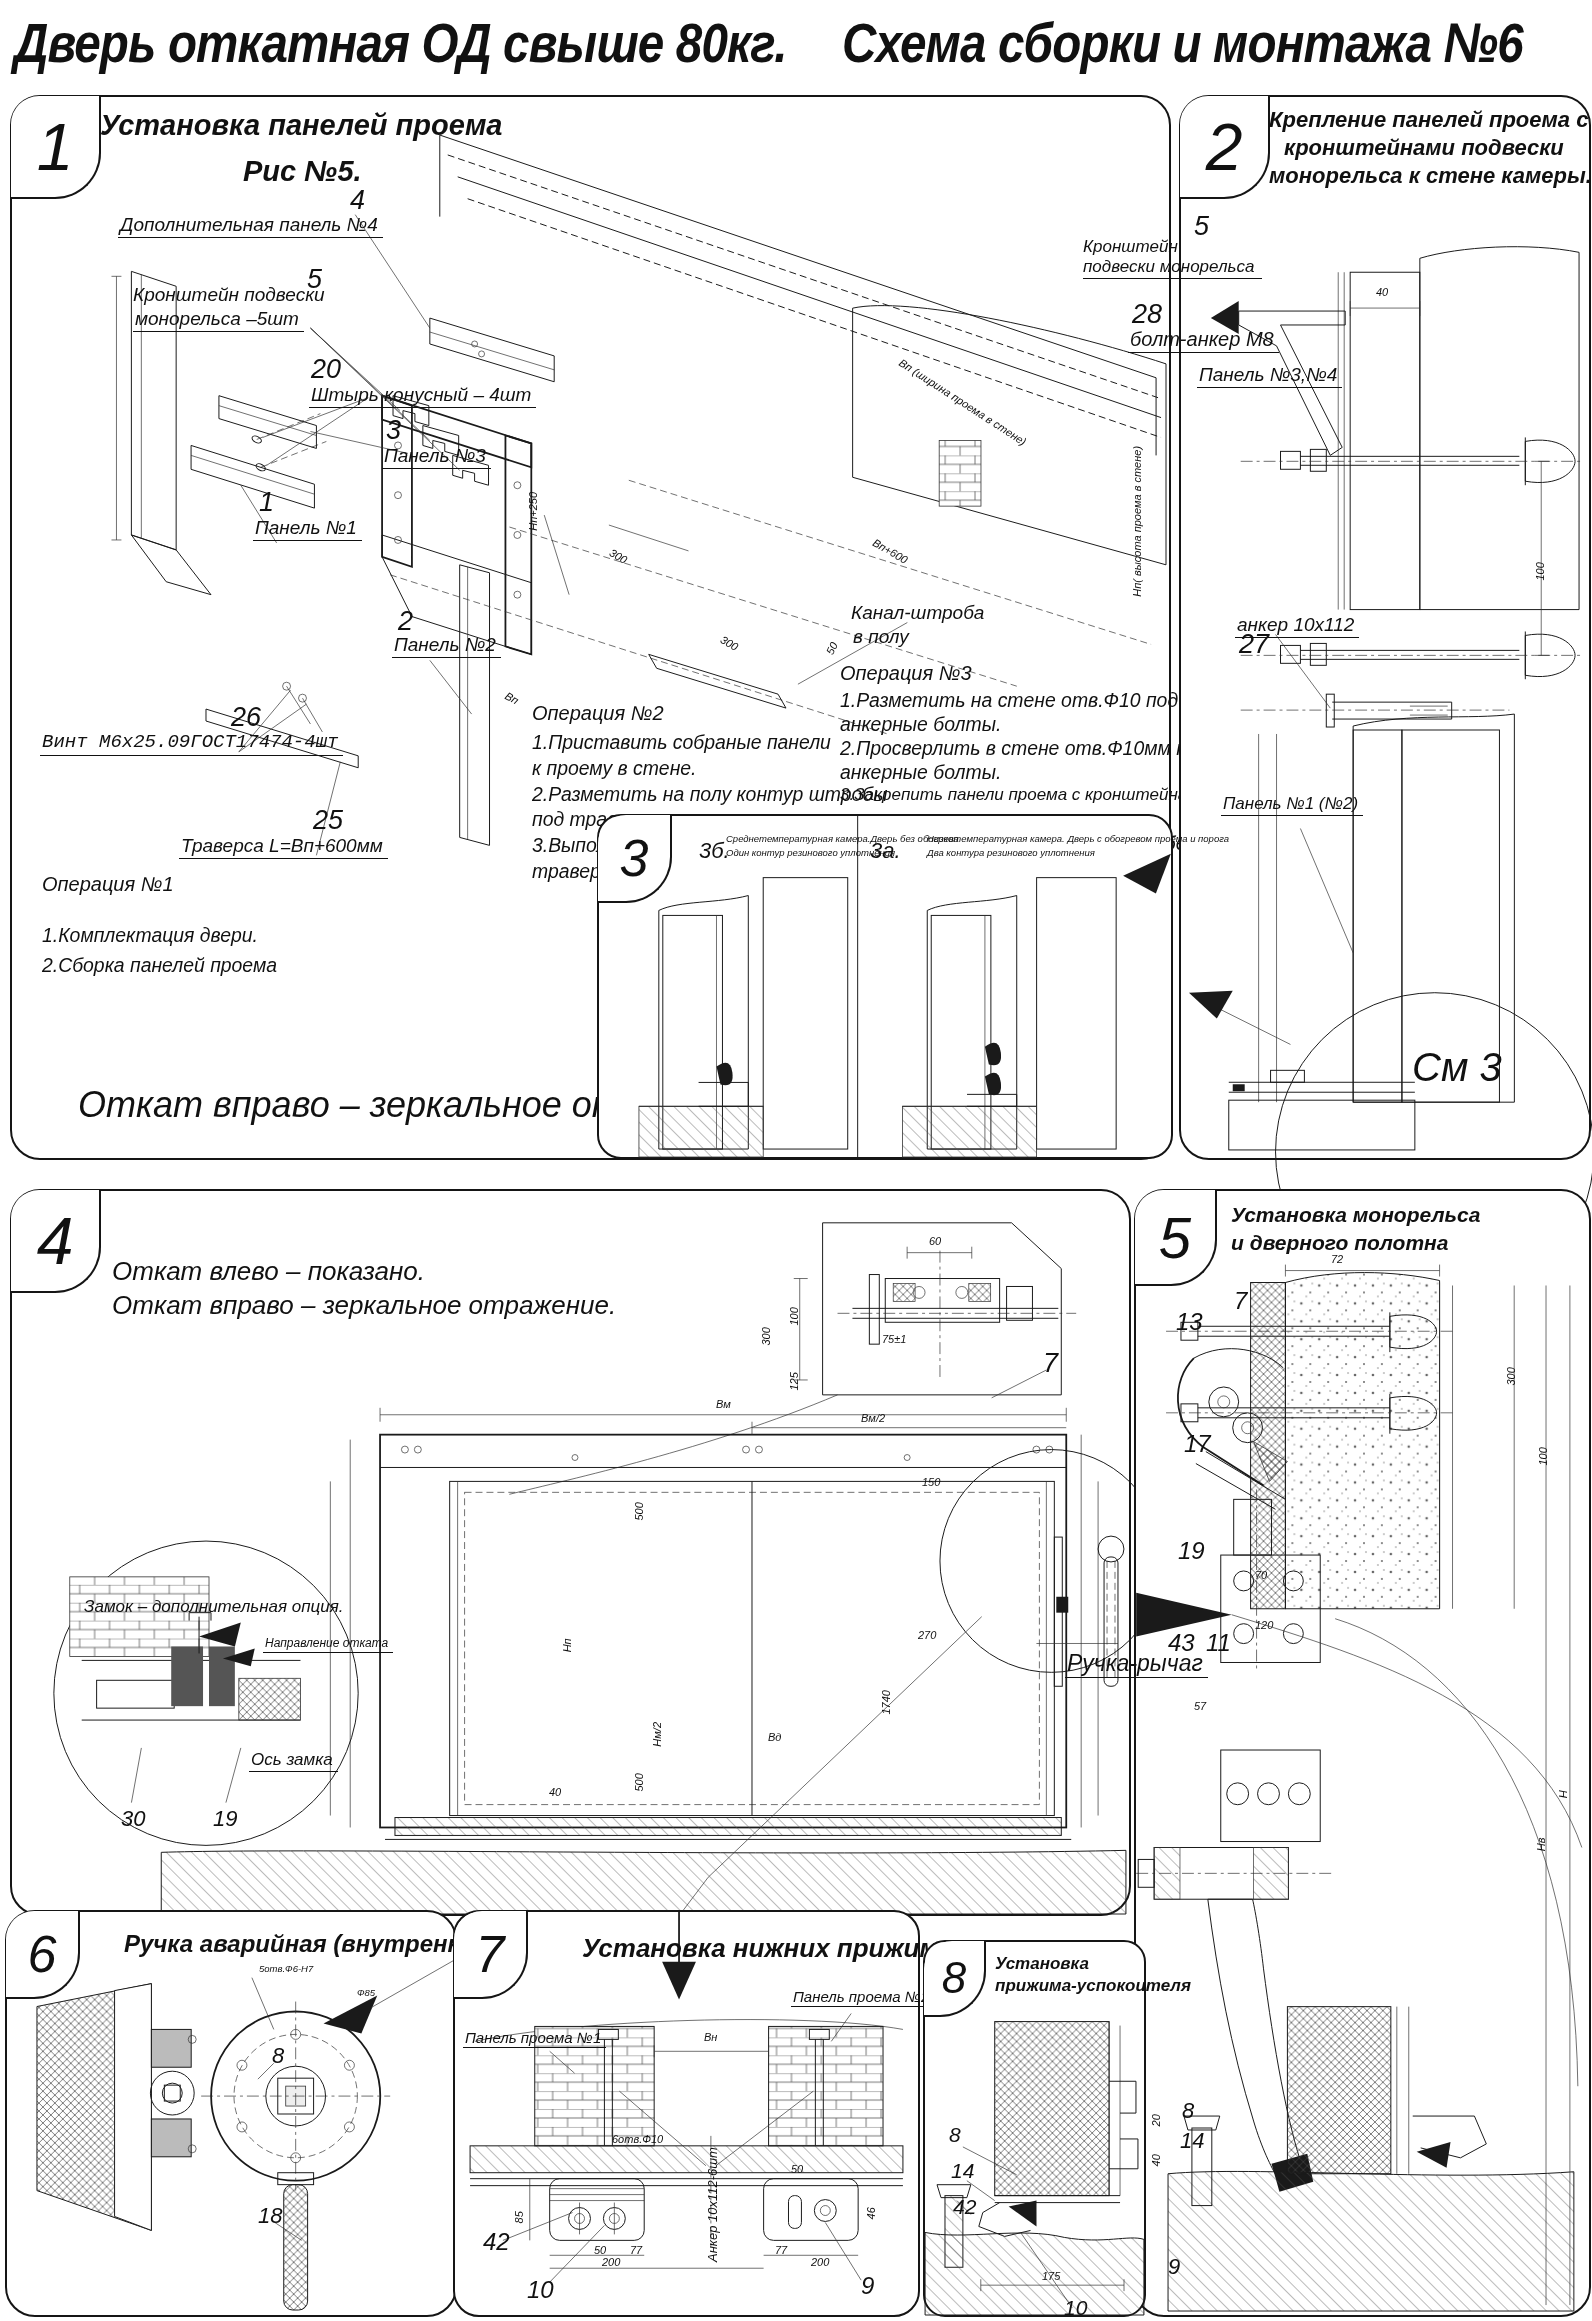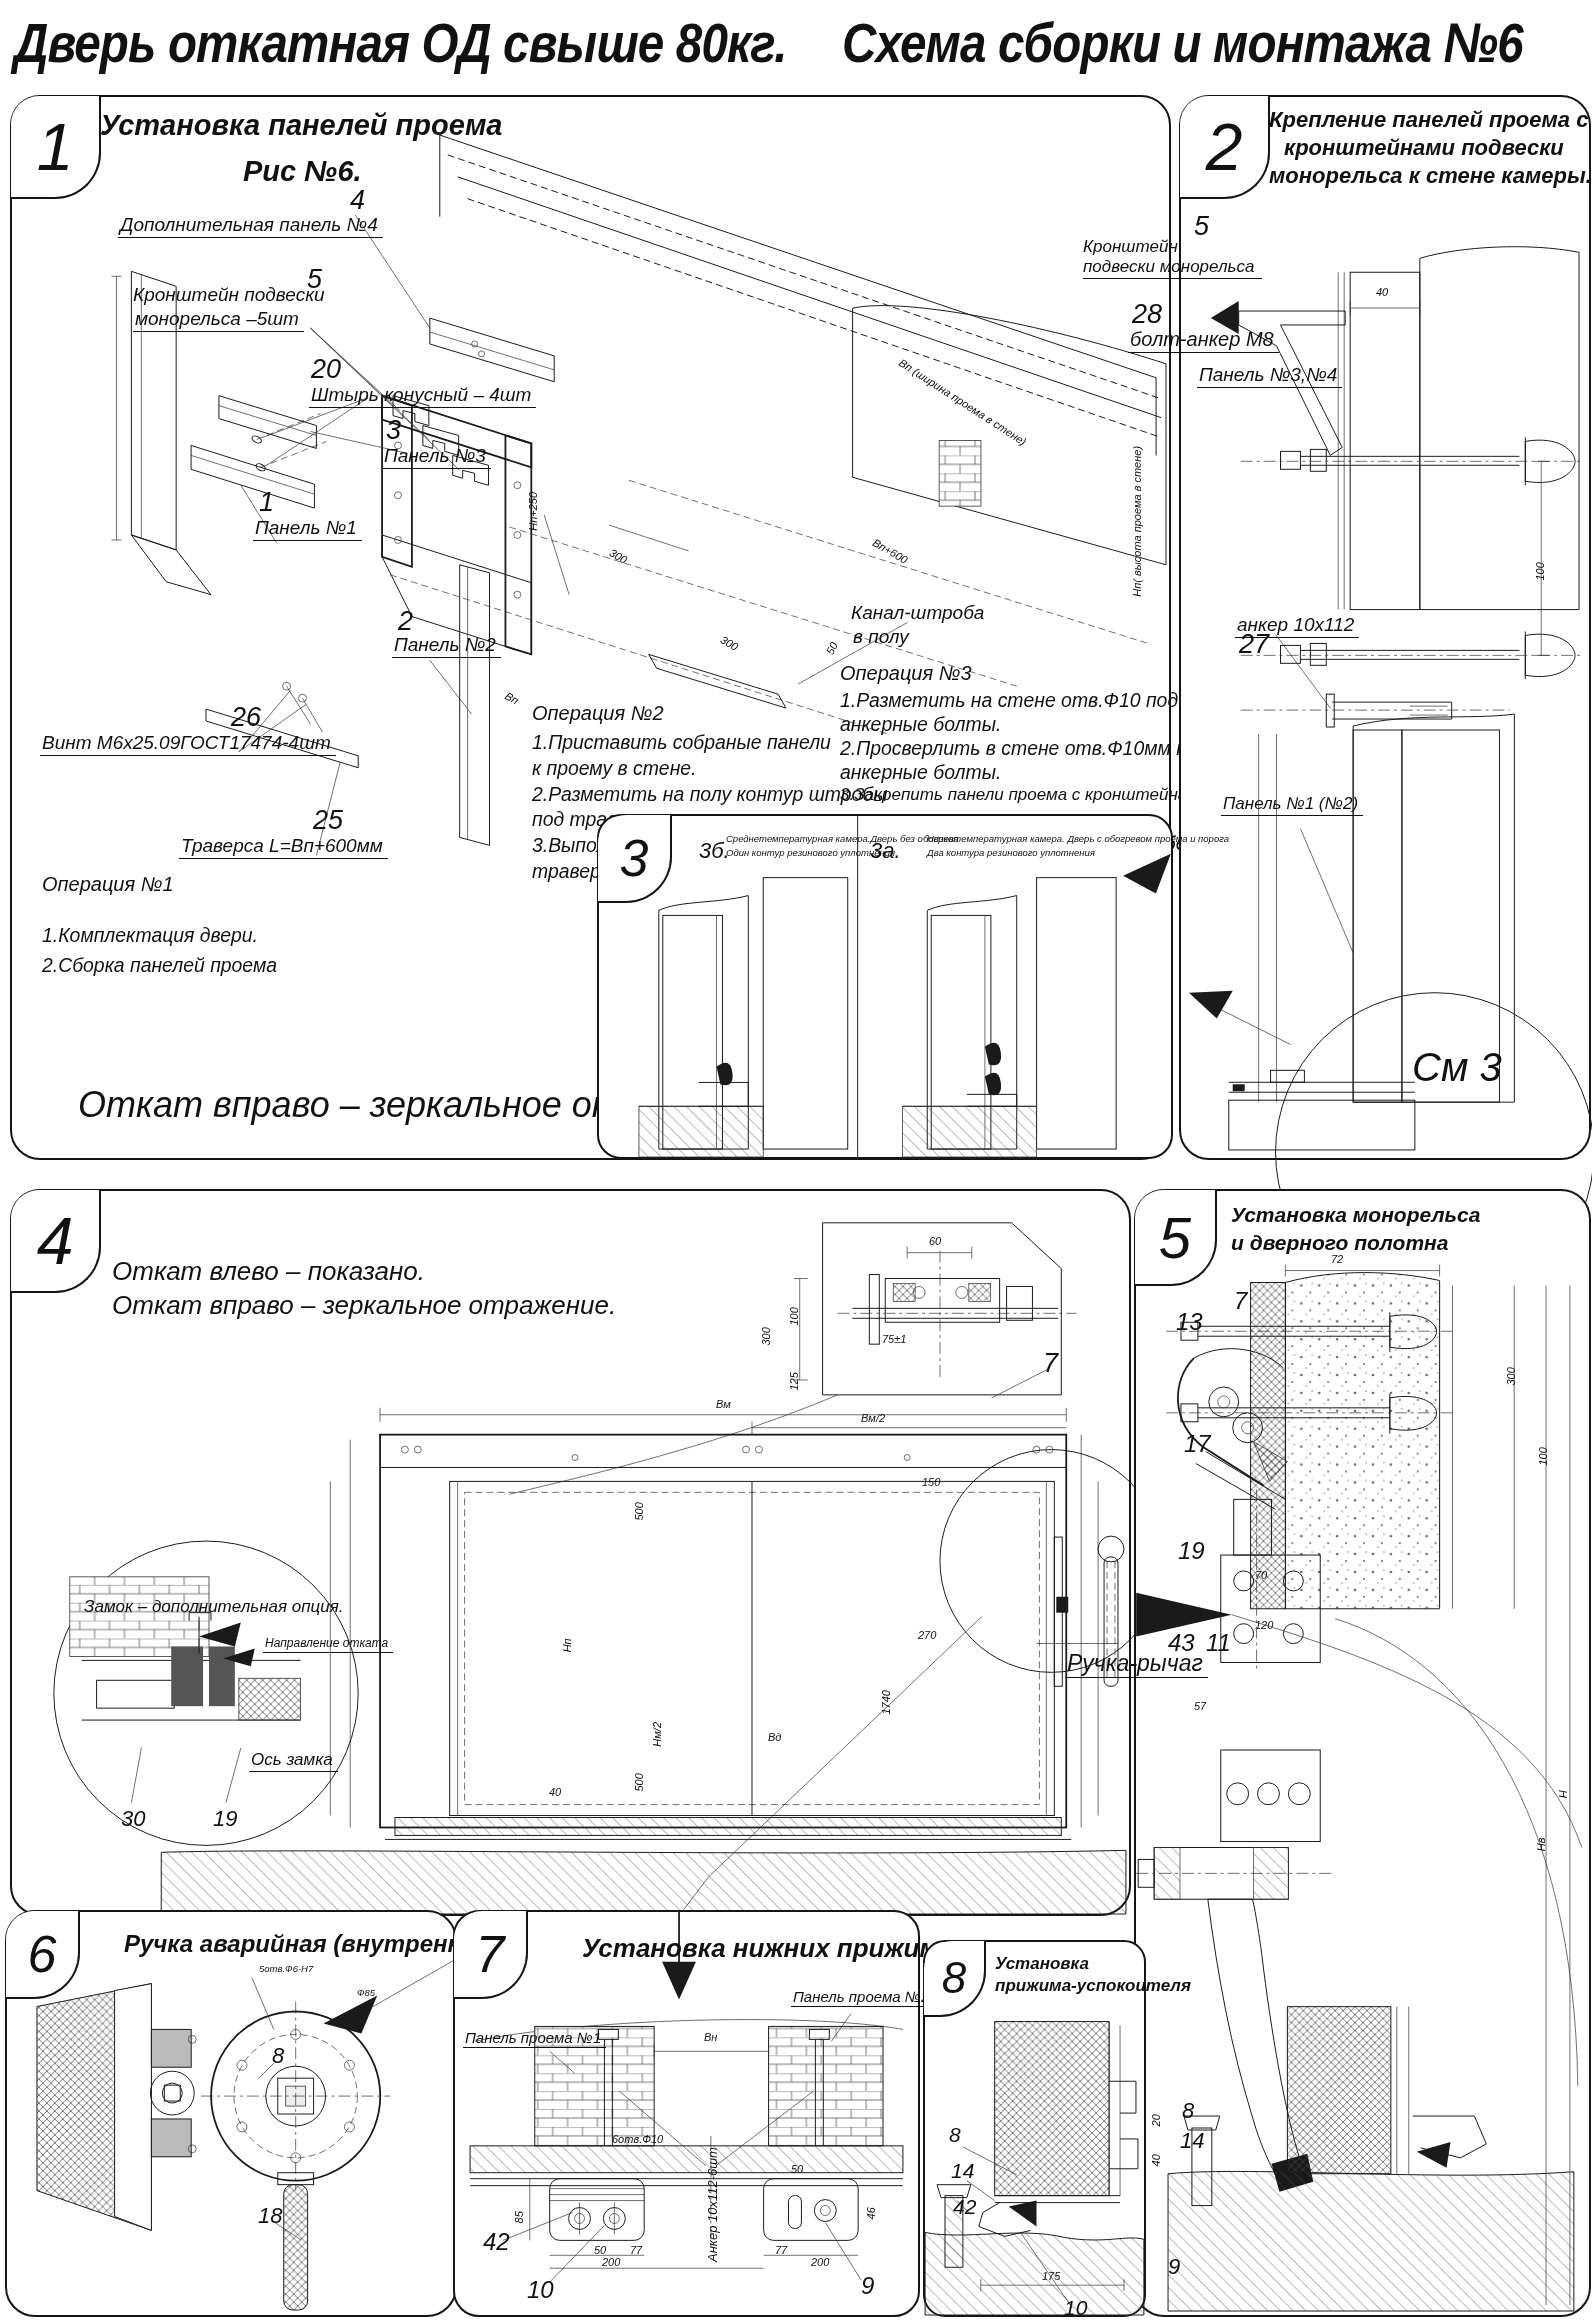--- a/index.html
+++ b/index.html
@@ -133,36 +133,36 @@
     <path class="thin" d="M398 358 L300 336"></path>
     <path class="thin" d="M266 448 L230 390"></path>
     <path class="thin" d="M420 566 L462 620"></path>
     <path class="thin" d="M228 658 L280 596 M228 658 L296 610"></path>
     <path class="thin" d="M306 762 L330 668"></path>
     <path class="thin" d="M900 528 L790 590"></path>
 
     <path class="thin" d="M535 420 L560 500 M600 430 L680 456"></path>
   </svg>
   <div class="L ptitle" style="left:88px;top:12px;">Установка панелей проема</div>
-  <div class="L ptitle" style="left:231px;top:58px;">Рис №6.</div>
+  <div class="L ptitle" style="left:231px;top:58px;">Рис №5.</div>
   <div class="L cn" style="left:338px;top:88px;">4</div>
   <div class="L ct" style="left:106px;top:117px;">Дополнительная панель №4</div>
   <div class="L cn" style="left:295px;top:167px;">5</div>
   <div class="L cp" style="left:121px;top:187px;">Кронштейн подвески</div>
   <div class="L ct" style="left:121px;top:211px;">монорельса –5шт</div>
   <div class="L cn" style="left:299px;top:257px;">20</div>
   <div class="L ct" style="left:297px;top:287px;">Штырь конусный – 4шт</div>
   <div class="L cn" style="left:374px;top:318px;">3</div>
   <div class="L ct" style="left:370px;top:348px;">Панель №3</div>
   <div class="L cn" style="left:247px;top:390px;">1</div>
   <div class="L ct" style="left:241px;top:420px;">Панель №1</div>
   <div class="L cn" style="left:386px;top:509px;">2</div>
   <div class="L ct" style="left:380px;top:537px;">Панель №2</div>
   <div class="L cn" style="left:219px;top:605px;">26</div>
-  <div class="L ct" style="left:28px;top:635px;">Винт М6х25.09ГОСТ17474-4шт</div>
+  <div class="L ct" style="left:28px;top:635px;font-family:Liberation Mono, monospace;">Винт М6х25.09ГОСТ17474-4шт</div>
   <div class="L cn" style="left:301px;top:708px;">25</div>
   <div class="L ct" style="left:167px;top:738px;">Траверса  L=Вп+600мм</div>
   <div class="L cp" style="left:839px;top:505px;">Канал-штроба</div>
   <div class="L ct" style="left:839px;top:529px;border-bottom:none;">в полу</div>
   <div class="L opt" style="left:30px;top:776px;">Операция №1</div>
   <div class="L op" style="left:30px;top:824px;">1.Комплектация двери.</div>
   <div class="L op" style="left:30px;top:854px;">2.Сборка панелей проема</div>
   <div class="L opt" style="left:520px;top:605px;">Операция №2</div>
   <div class="L op" style="left:520px;top:631px;">1.Приставить собраные панели</div>
   <div class="L op" style="left:520px;top:657px;">к проему в стене.</div>

